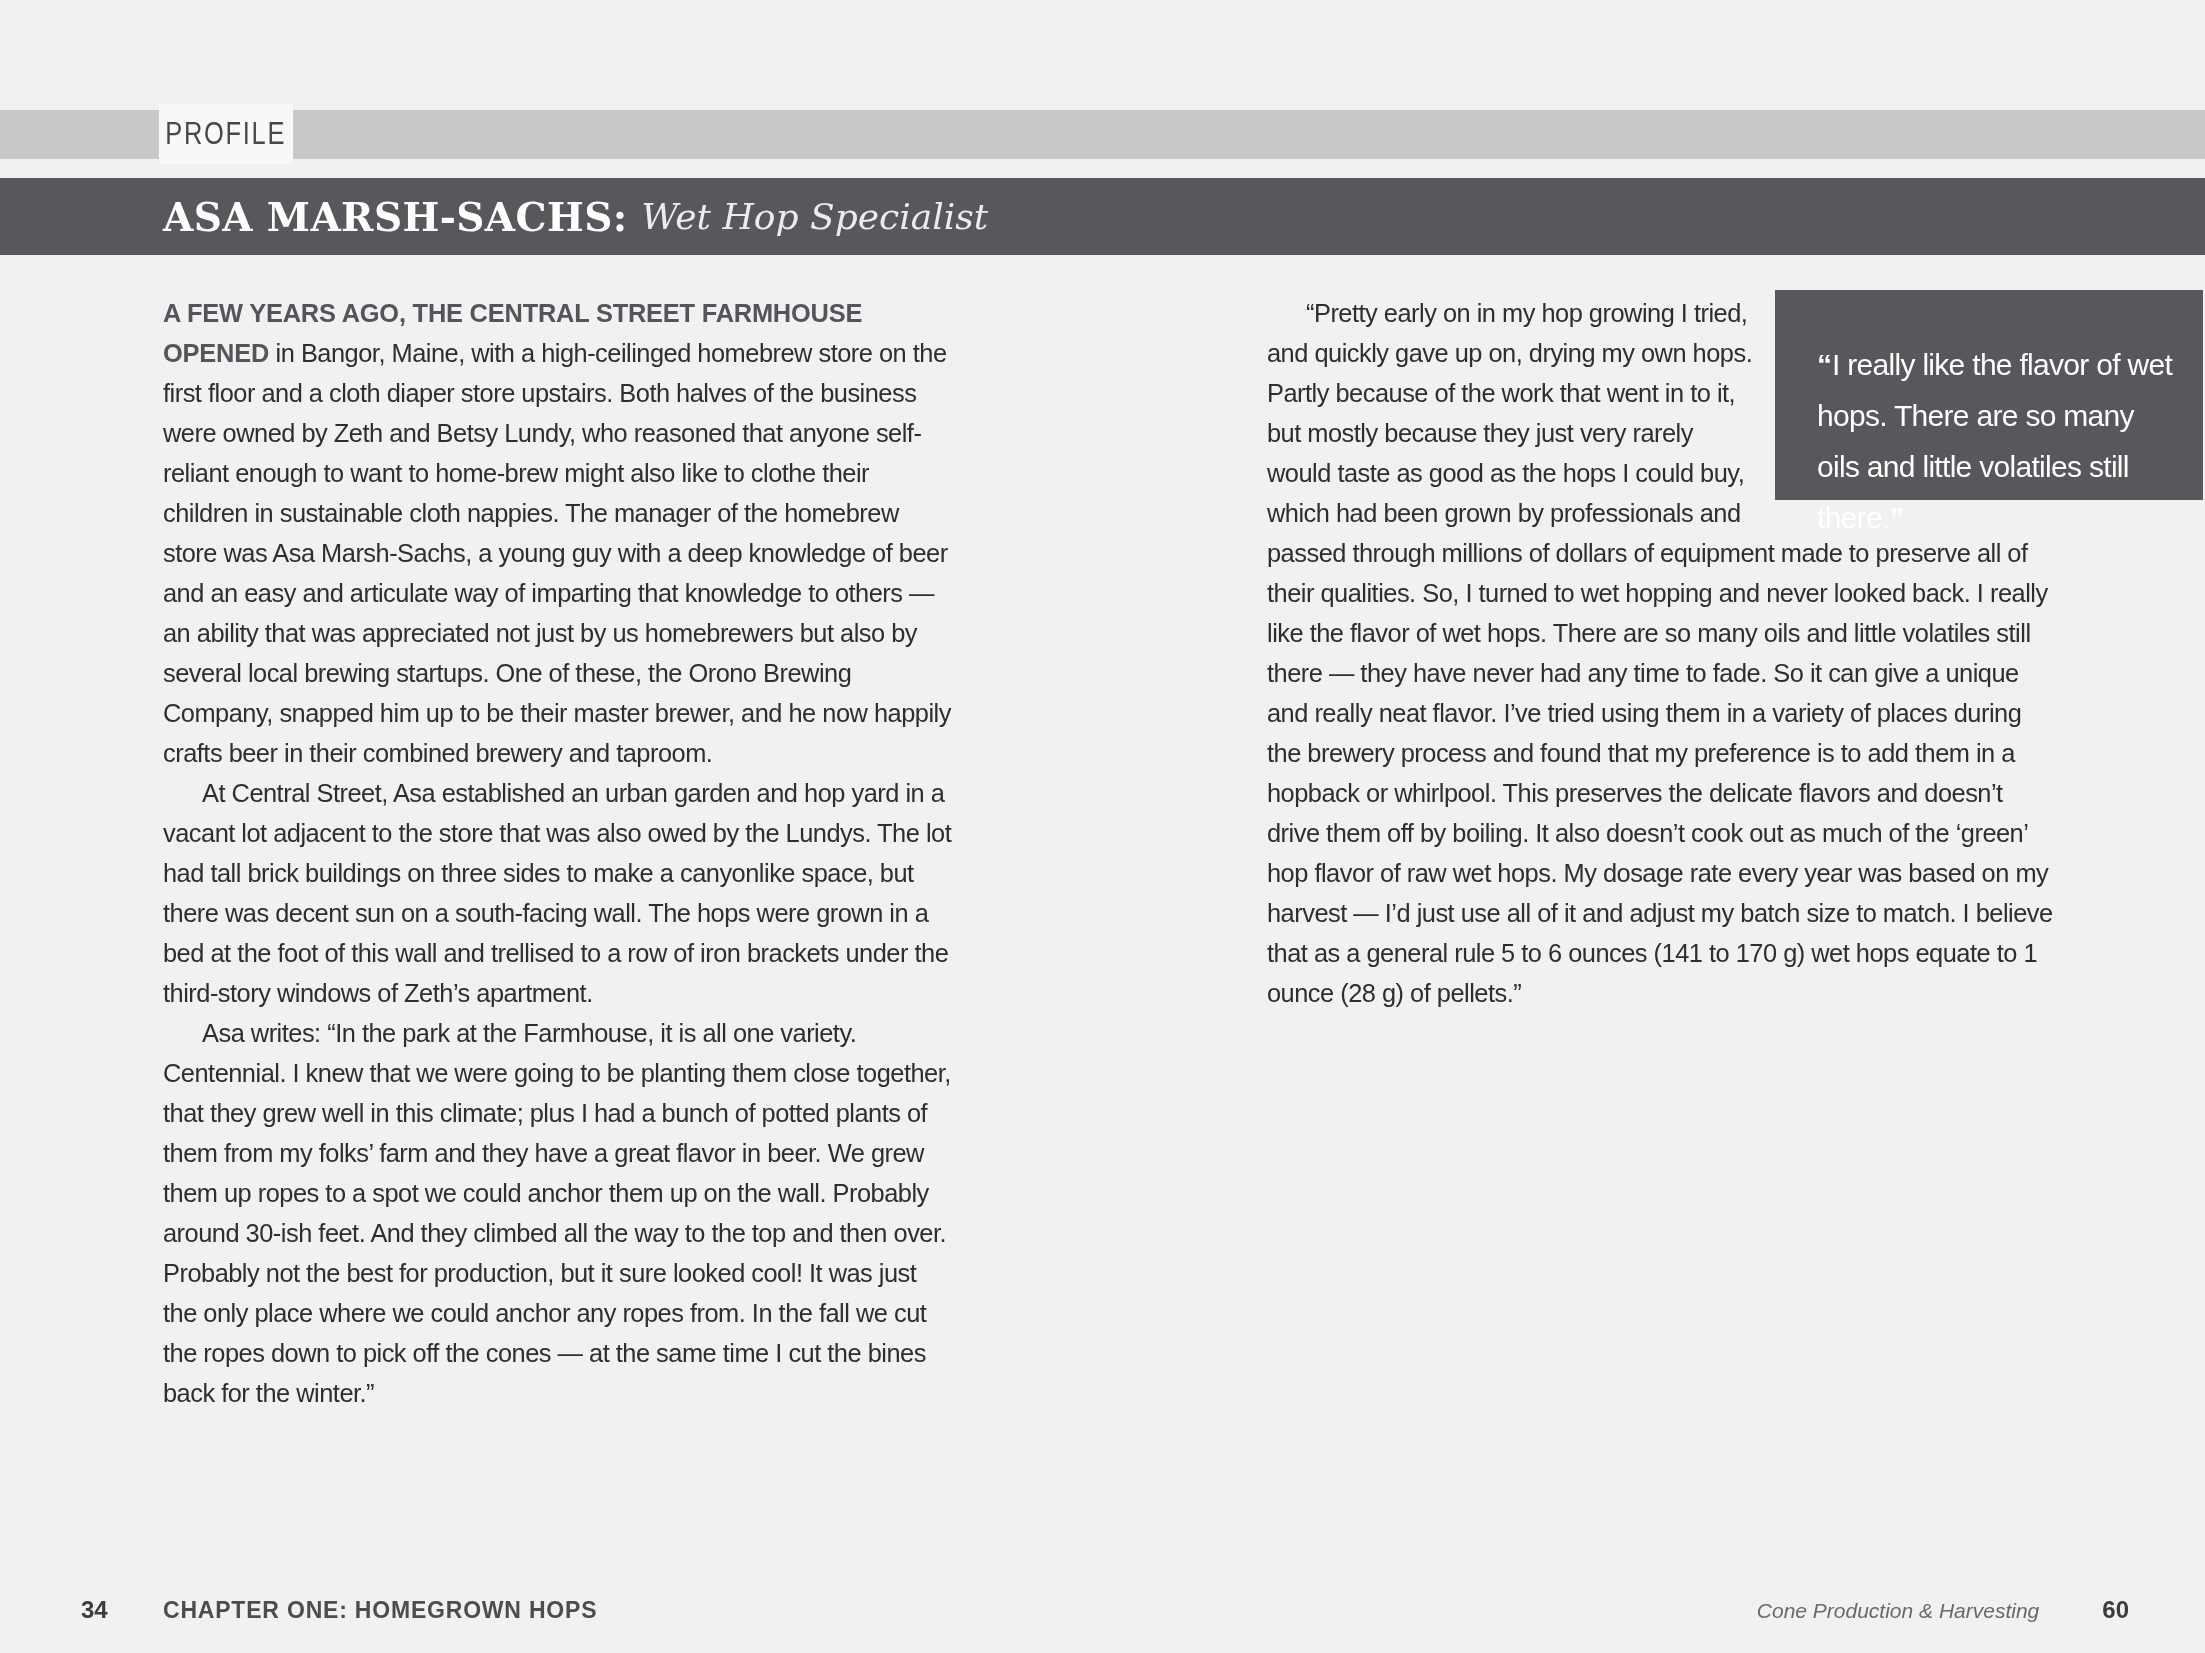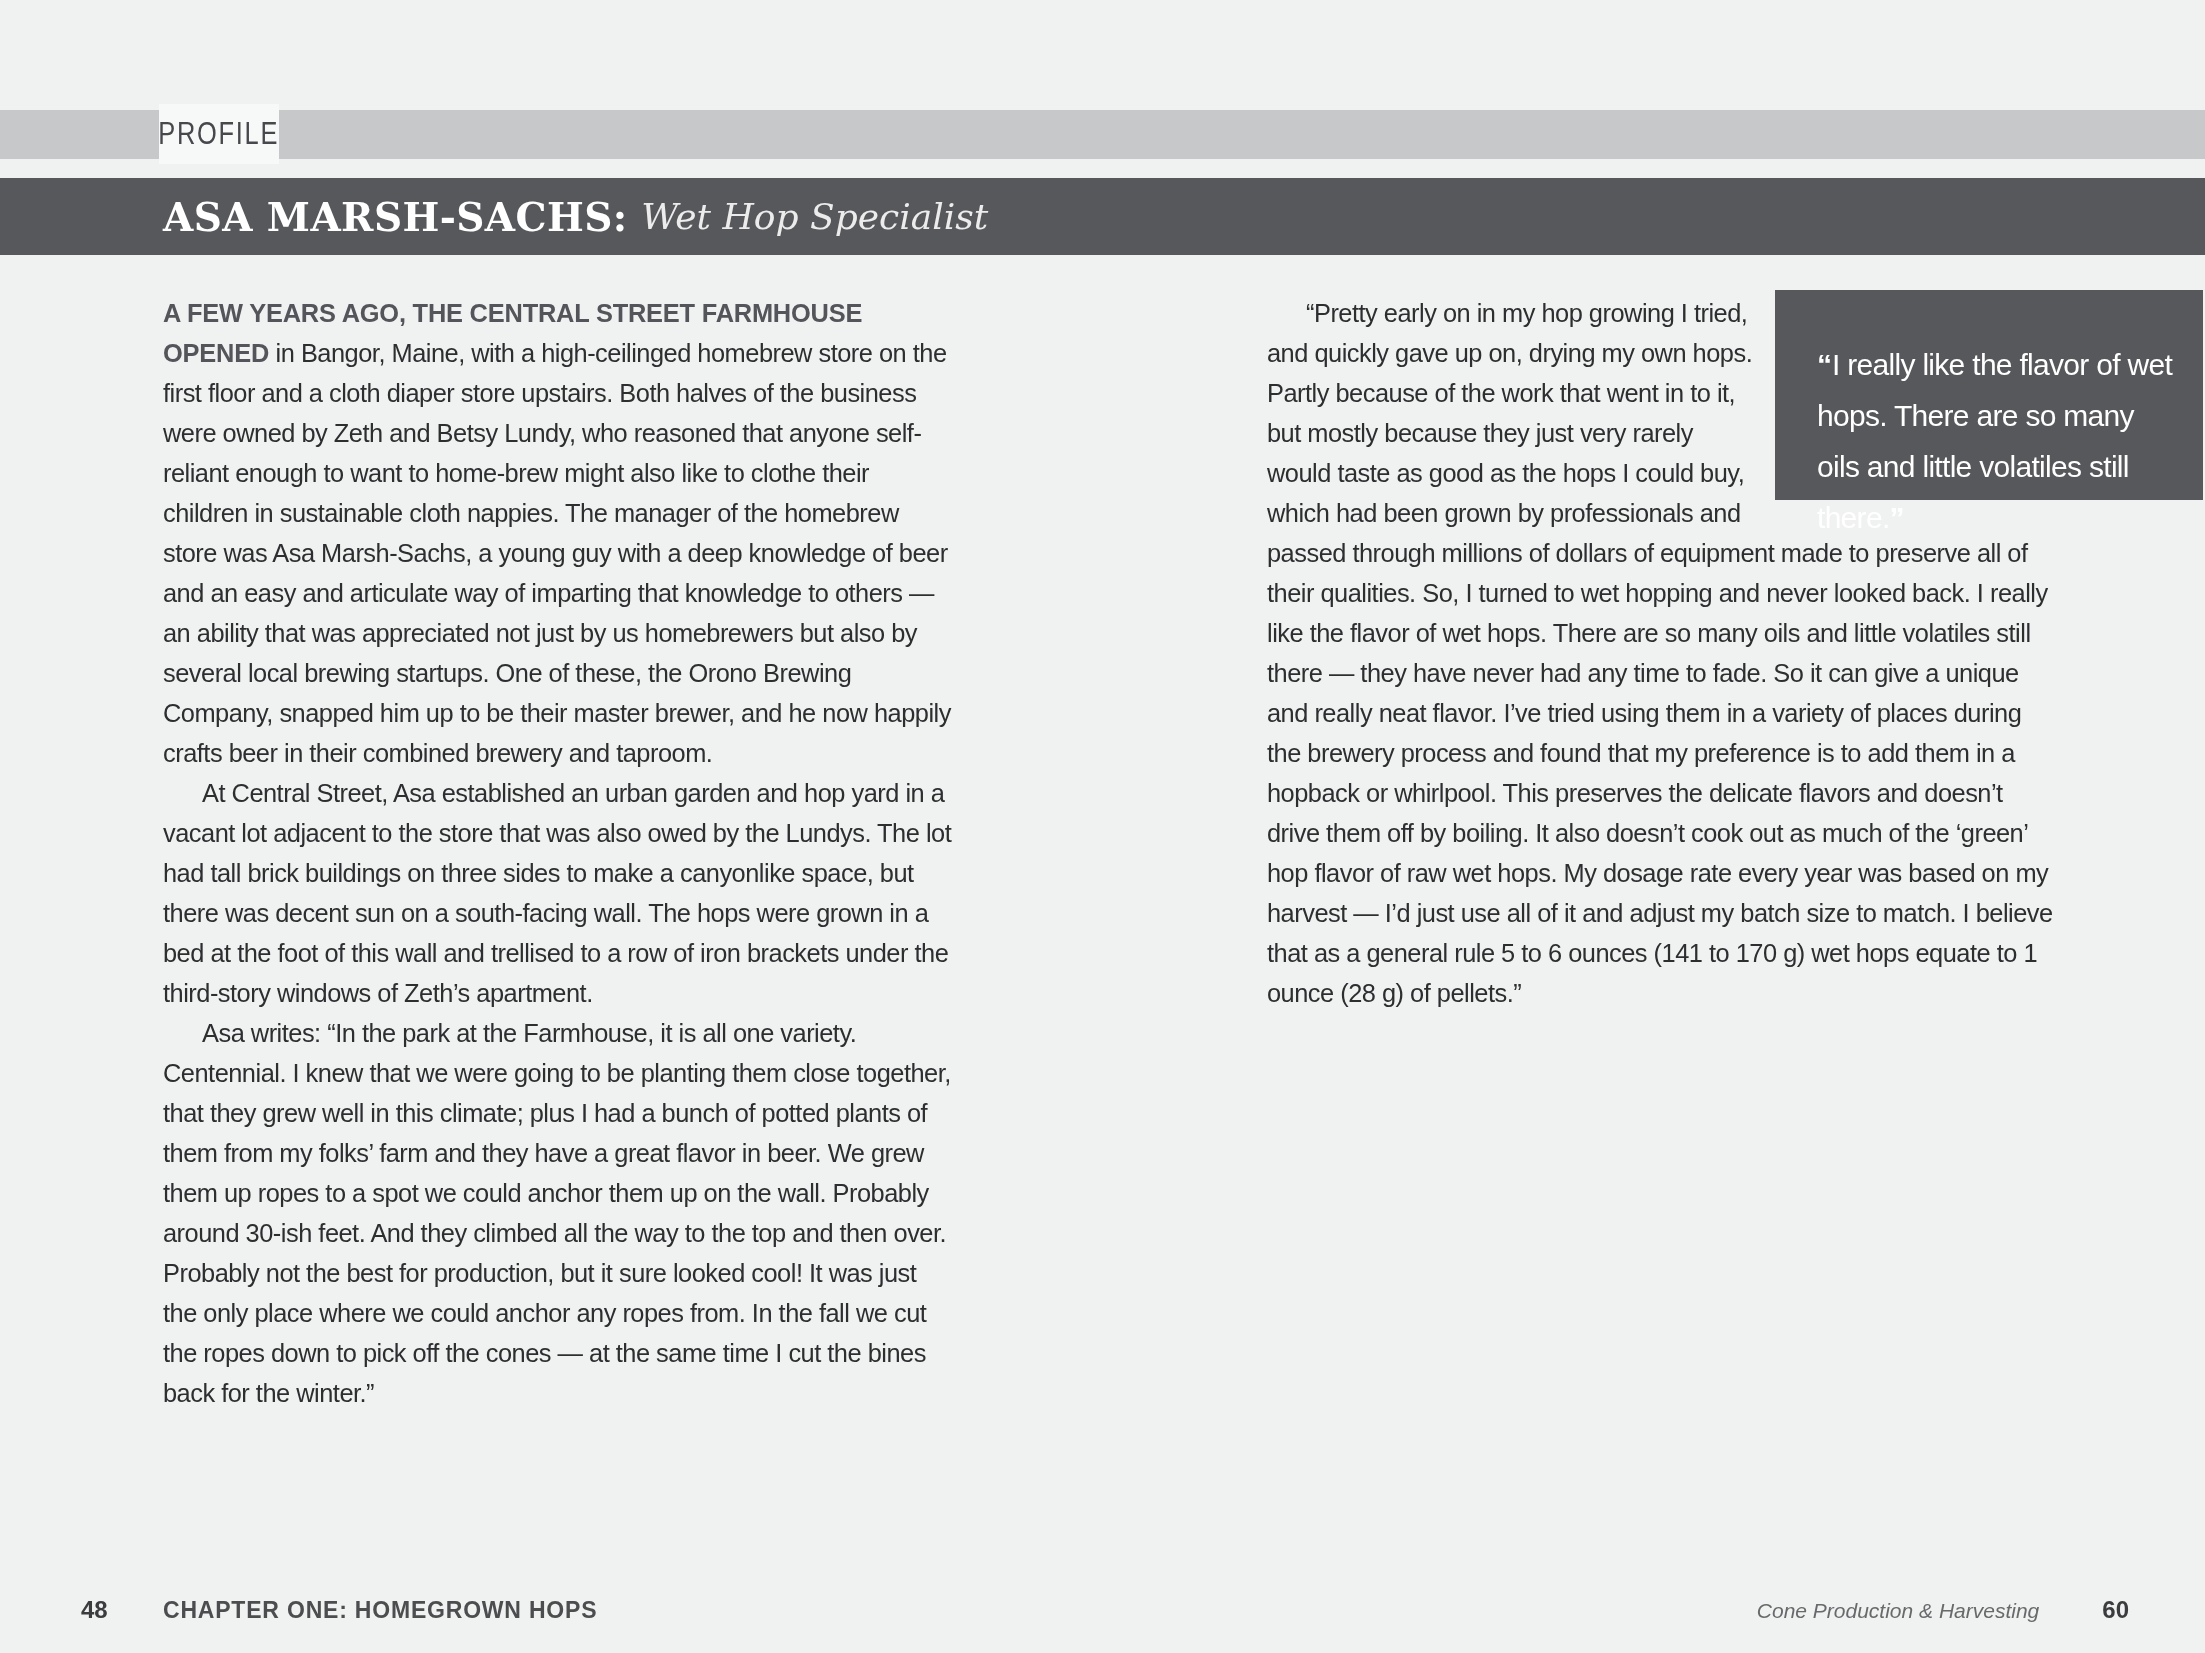--- a/index.html
+++ b/index.html
@@ -13,21 +13,21 @@
   .spread { position: absolute; inset: 0; }
 
   
   .band-gray {
     position: absolute; left: 0; right: 0;
     top: 110px; height: 49px;
     background: #c7c8c9;
   }
   .profile-box {
     position: absolute; left: 159px; top: 104px;
-    width: 120px; height: 60px;
+    width: 134px; height: 60px;
     background: #f7f8f8;
     display: flex; align-items: center; justify-content: center;
   }
   .profile-label {
     font-size: 31px; color: #47484c;
     letter-spacing: 2.1px; font-weight: 400;
     transform: scaleX(0.82); transform-origin: center;
     white-space: nowrap;
   }
 
@@ -125,21 +125,21 @@
     <p class="par"><span class="lead-in">A FEW YEARS AGO, THE CENTRAL STREET FARMHOUSE OPENED</span><span> in Bangor, Maine, with a high-ceilinged homebrew store on the first floor and a cloth diaper store upstairs. Both halves of the business were owned by Zeth and Betsy Lundy, who reasoned that anyone self-reliant enough to want to home-brew might also like to clothe their children in sustainable cloth nappies. The manager of the homebrew store was Asa Marsh-Sachs, a young guy with a deep knowledge of beer and an easy and articulate way of imparting that knowledge to others — an ability that was appreciated not just by us homebrewers but also by several local brewing startups. One of these, the Orono Brewing Company, snapped him up to be their master brewer, and he now happily crafts beer in their combined brewery and taproom.</span></p>
     <p class="par indent">At Central Street, Asa established an urban garden and hop yard in a vacant lot adjacent to the store that was also owed by the Lundys. The lot had tall brick buildings on three sides to make a canyonlike space, but there was decent sun on a south-facing wall. The hops were grown in a bed at the foot of this wall and trellised to a row of iron brackets under the third-story windows of Zeth’s apartment.</p>
     <p class="par indent">Asa writes: “In the park at the Farmhouse, it is all one variety. Centennial. I knew that we were going to be planting them close together, that they grew well in this climate; plus I had a bunch of potted plants of them from my folks’ farm and they have a great flavor in beer. We grew them up ropes to a spot we could anchor them up on the wall. Probably around 30-ish feet. And they climbed all the way to the top and then over. Probably not the best for production, but it sure looked cool! It was just the only place where we could anchor any ropes from. In the fall we cut the ropes down to pick off the cones — at the same time I cut the bines back for the winter.”</p>
   </div>
 
   <div class="col col-right">
     <p class="par indent"><span class="pullquote"><span class="pq-mark">“</span><span>I really like the flavor of wet hops. There are so many oils and little volatiles still there.</span><span class="pq-mark">”</span></span><span>“Pretty early on in my hop growing I tried, and quickly gave up on, drying my own hops. Partly because of the work that went in to it, but mostly because they just very rarely would taste as good as the hops I could buy, which had been grown by professionals and passed through millions of dollars of equipment made to preserve all of their qualities. So, I turned to wet hopping and never looked back. I really like the flavor of wet hops. There are so many oils and little volatiles still there — they have never had any time to fade. So it can give a unique and really neat flavor. I’ve tried using them in a variety of places during the brewery process and found that my preference is to add them in a hopback or whirlpool. This preserves the delicate flavors and doesn’t drive them off by boiling. It also doesn’t cook out as much of the ‘green’ hop flavor of raw wet hops. My dosage rate every year was based on my harvest — I’d just use all of it and adjust my batch size to match. I believe that as a general rule 5 to 6 ounces (141 to 170 g) wet hops equate to 1 ounce (28 g) of pellets.”</span></p>
   </div>
 
   <div class="footer">
-    <span class="footer-num footer-num-left">48</span>
+    <span class="footer-num footer-num-left">34</span>
     <span class="footer-chapter">CHAPTER ONE: HOMEGROWN HOPS</span>
     <span class="footer-right">
       <span class="footer-section">Cone Production &amp; Harvesting</span>
       <span class="footer-num footer-num-right">60</span>
     </span>
   </div>
 
 </div>
 
 

